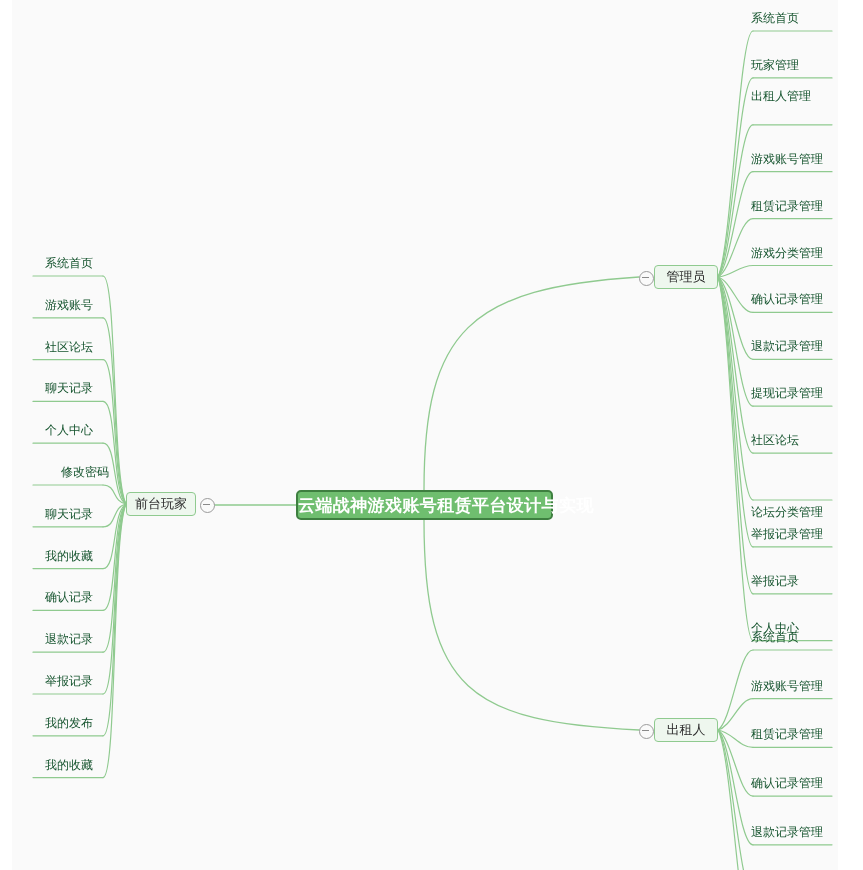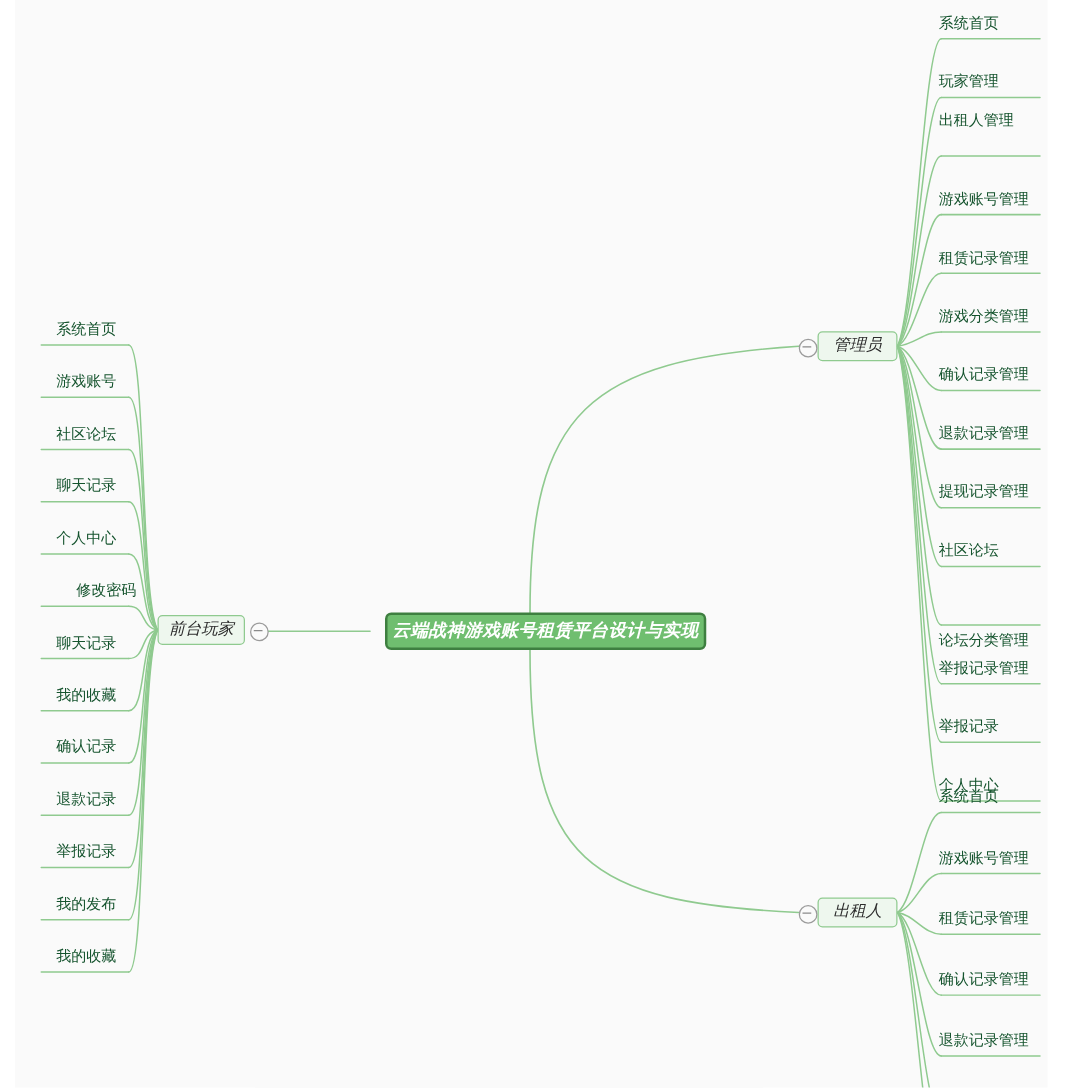--- a/index.html
+++ b/index.html
@@ -32,38 +32,36 @@
     left: 0;
     top: 0;
     width: 863px;
     height: 870px;
     pointer-events: none;
   }
   .node {
     position: absolute;
     box-sizing: border-box;
     white-space: nowrap;
-    font-style: italic;
   }
   
   #root-node {
     left: 296px;
     top: 490px;
     width: 257px;
     height: 30px;
     background: #6fbe6f;
     border: 2px solid #3e7f40;
     border-radius: 5px;
     color: #ffffff;
-    font-size: 14px;
+    font-size: 17px;
     font-weight: bold;
     line-height: 26px;
     text-align: center;
     letter-spacing: 0.4px;
-    margin-left: 12px;
   }
   
   .branch-node {
     background: #eef7ee;
     border: 1px solid #8fca8f;
     border-radius: 4px;
     color: #2b2b2b;
     font-size: 13px;
     line-height: 22px;
     text-align: center;

